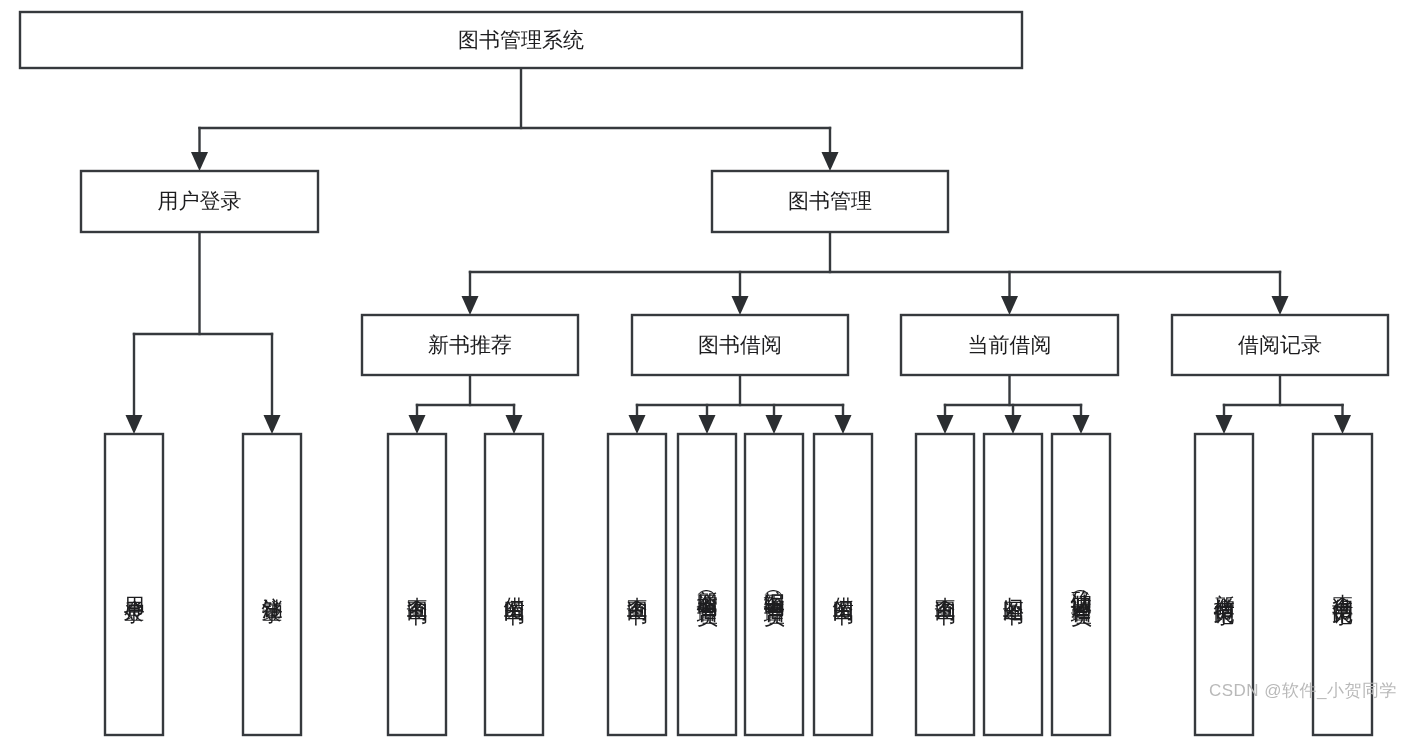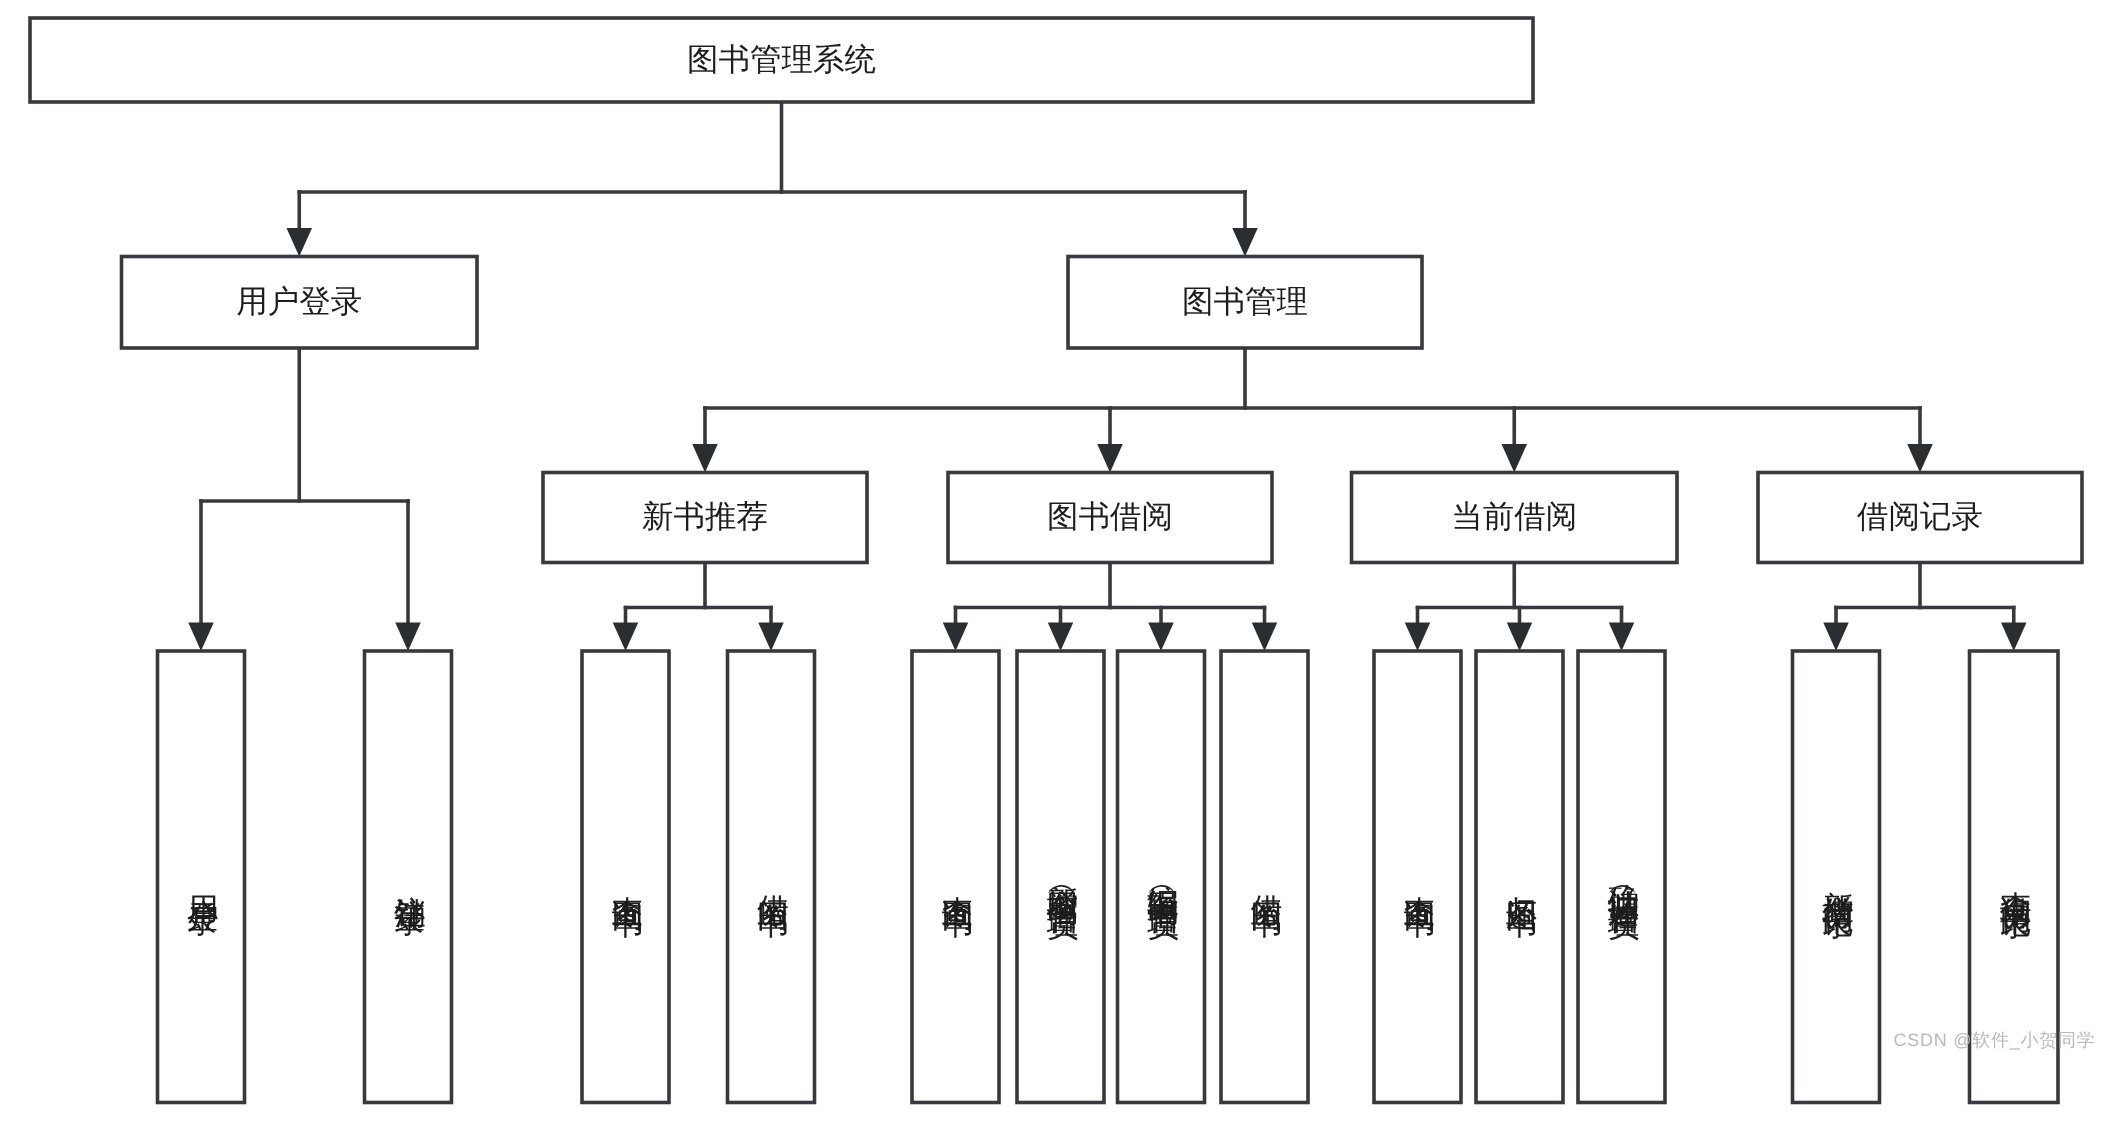--- a/index.html
+++ b/index.html
@@ -64,21 +64,21 @@
     align-items: center;
     justify-content: center;
     text-align: center;
     user-select: none;
   }
   .watermark {
     position: absolute;
     right: 8px;
     bottom: 4px;
     font-family: "Liberation Sans", "DejaVu Sans", sans-serif;
-    font-size: 12px;
+    font-size: 17px;
     color: #b9b9b9;
     letter-spacing: 0.5px;
     white-space: nowrap;
     user-select: none;
   }
 </style>
 </head>
 <body>
 
 <div id="diagram-root">

